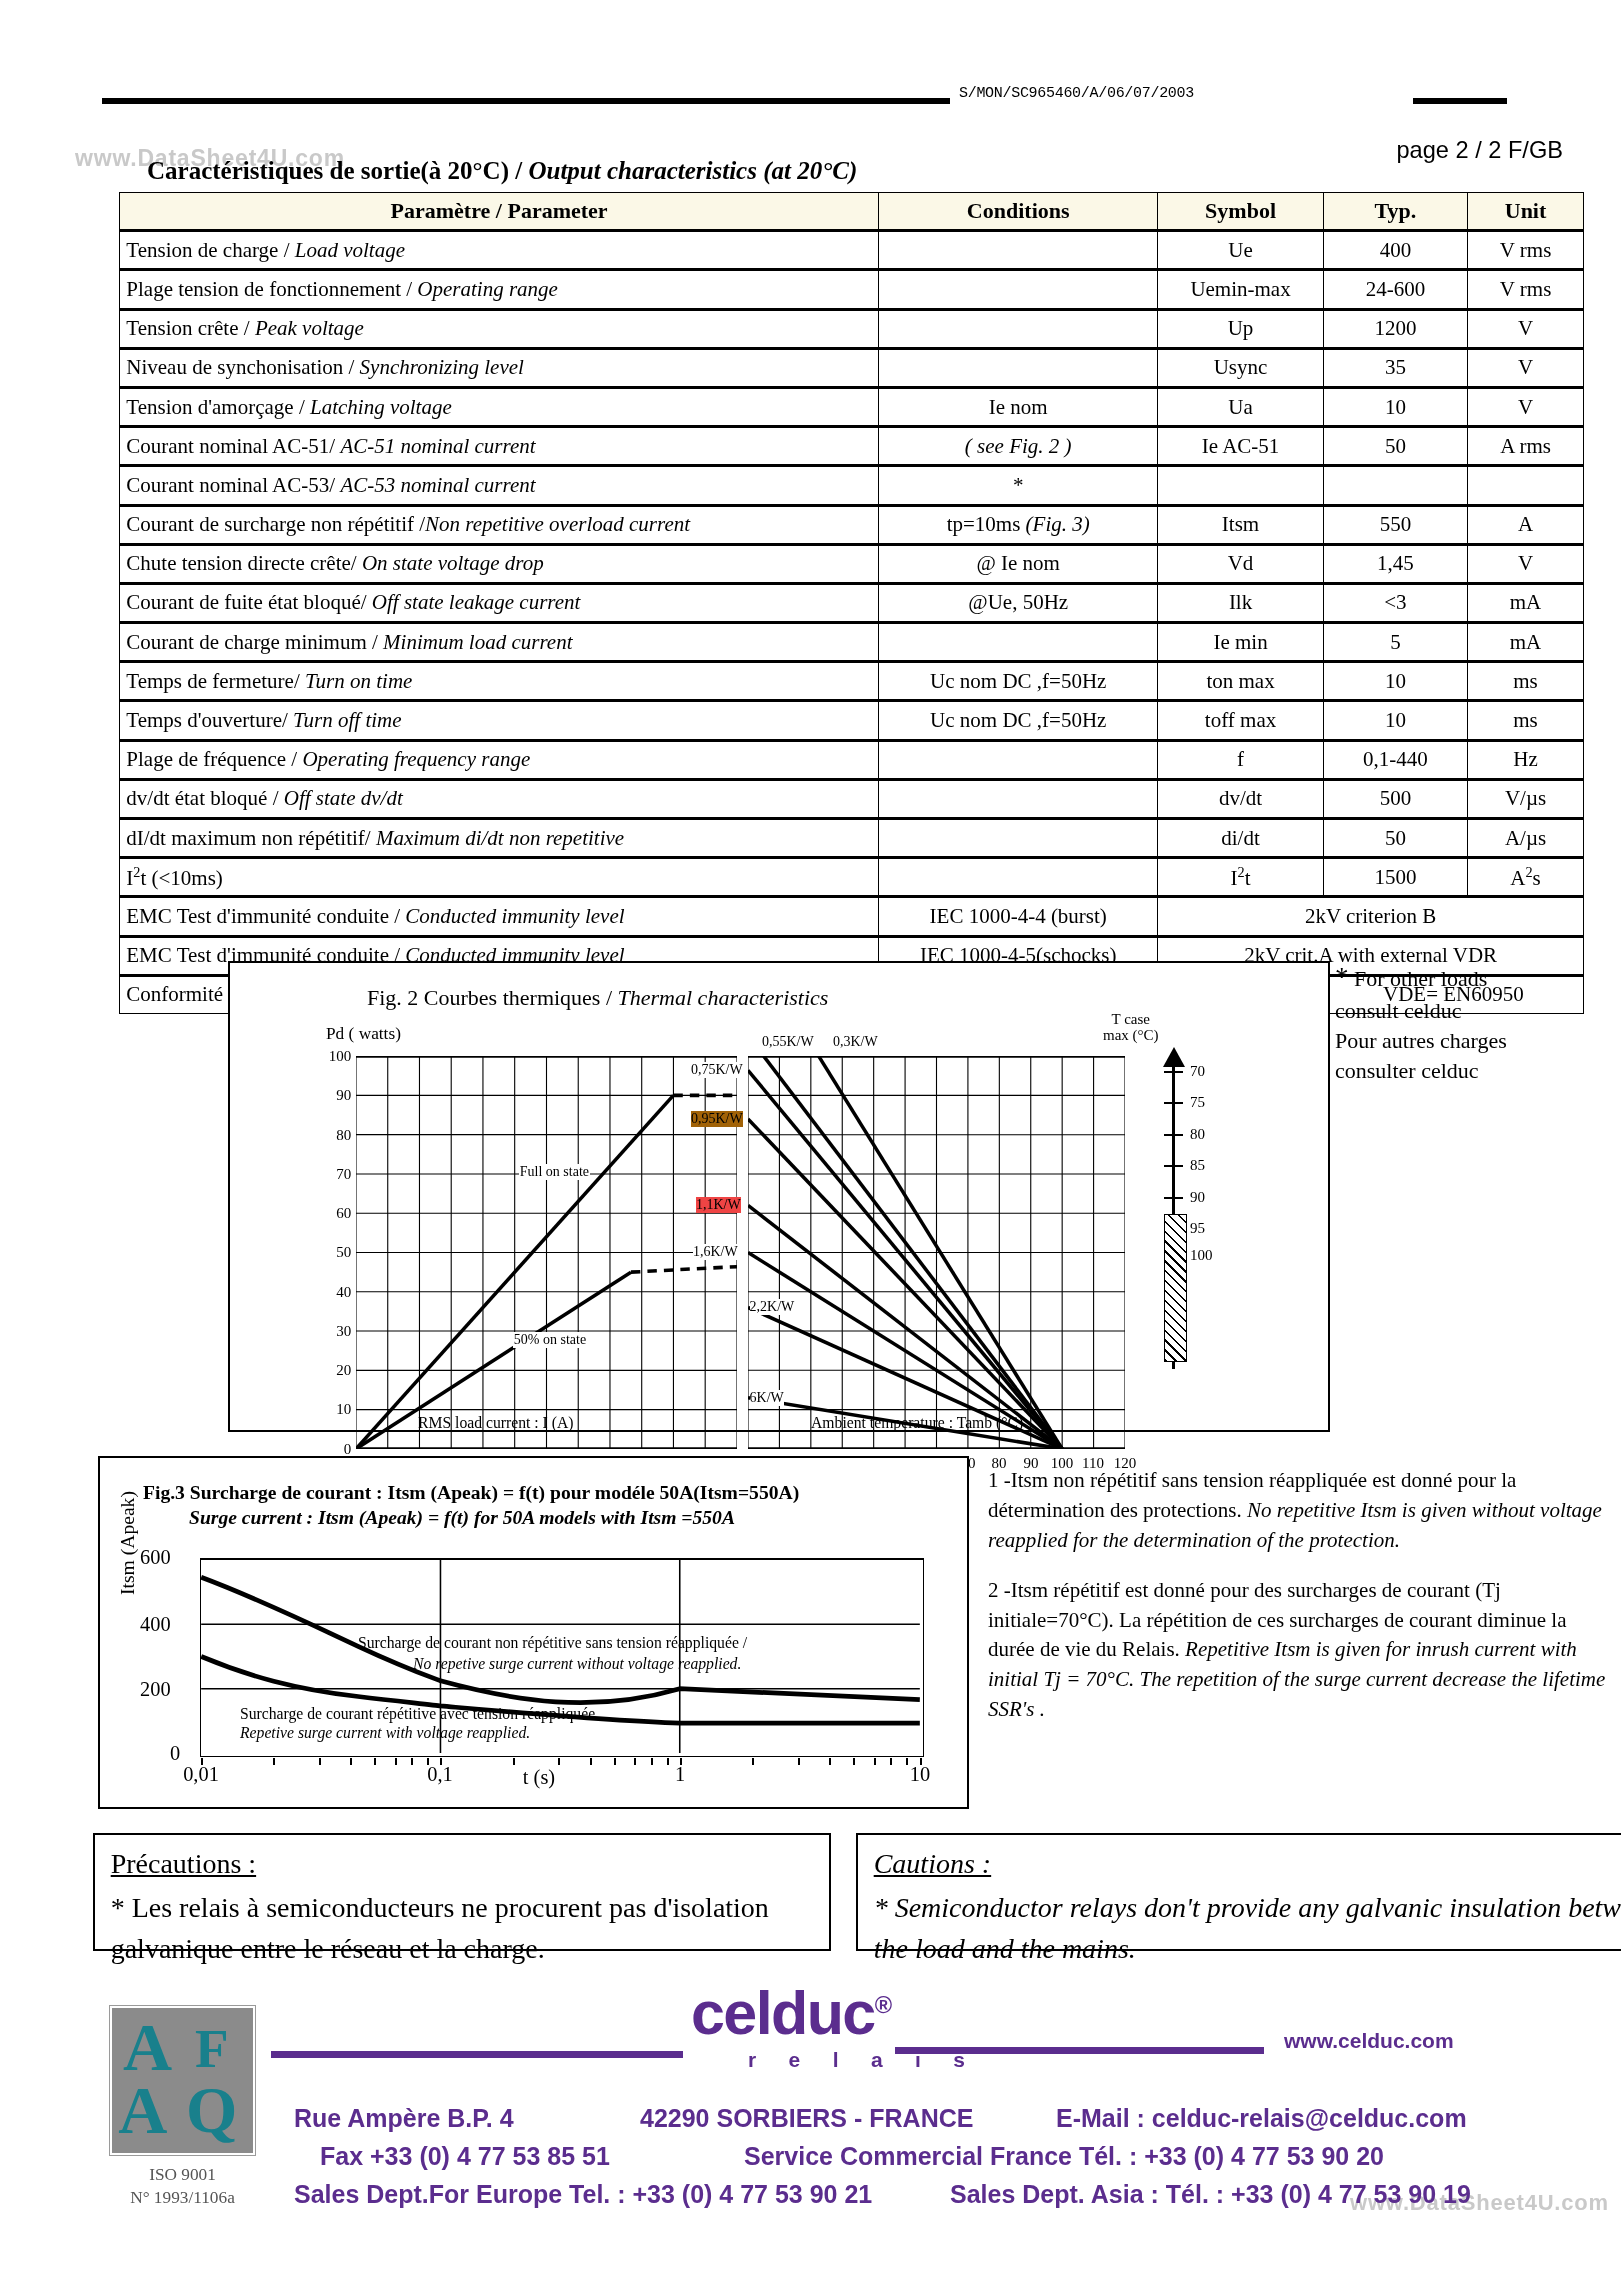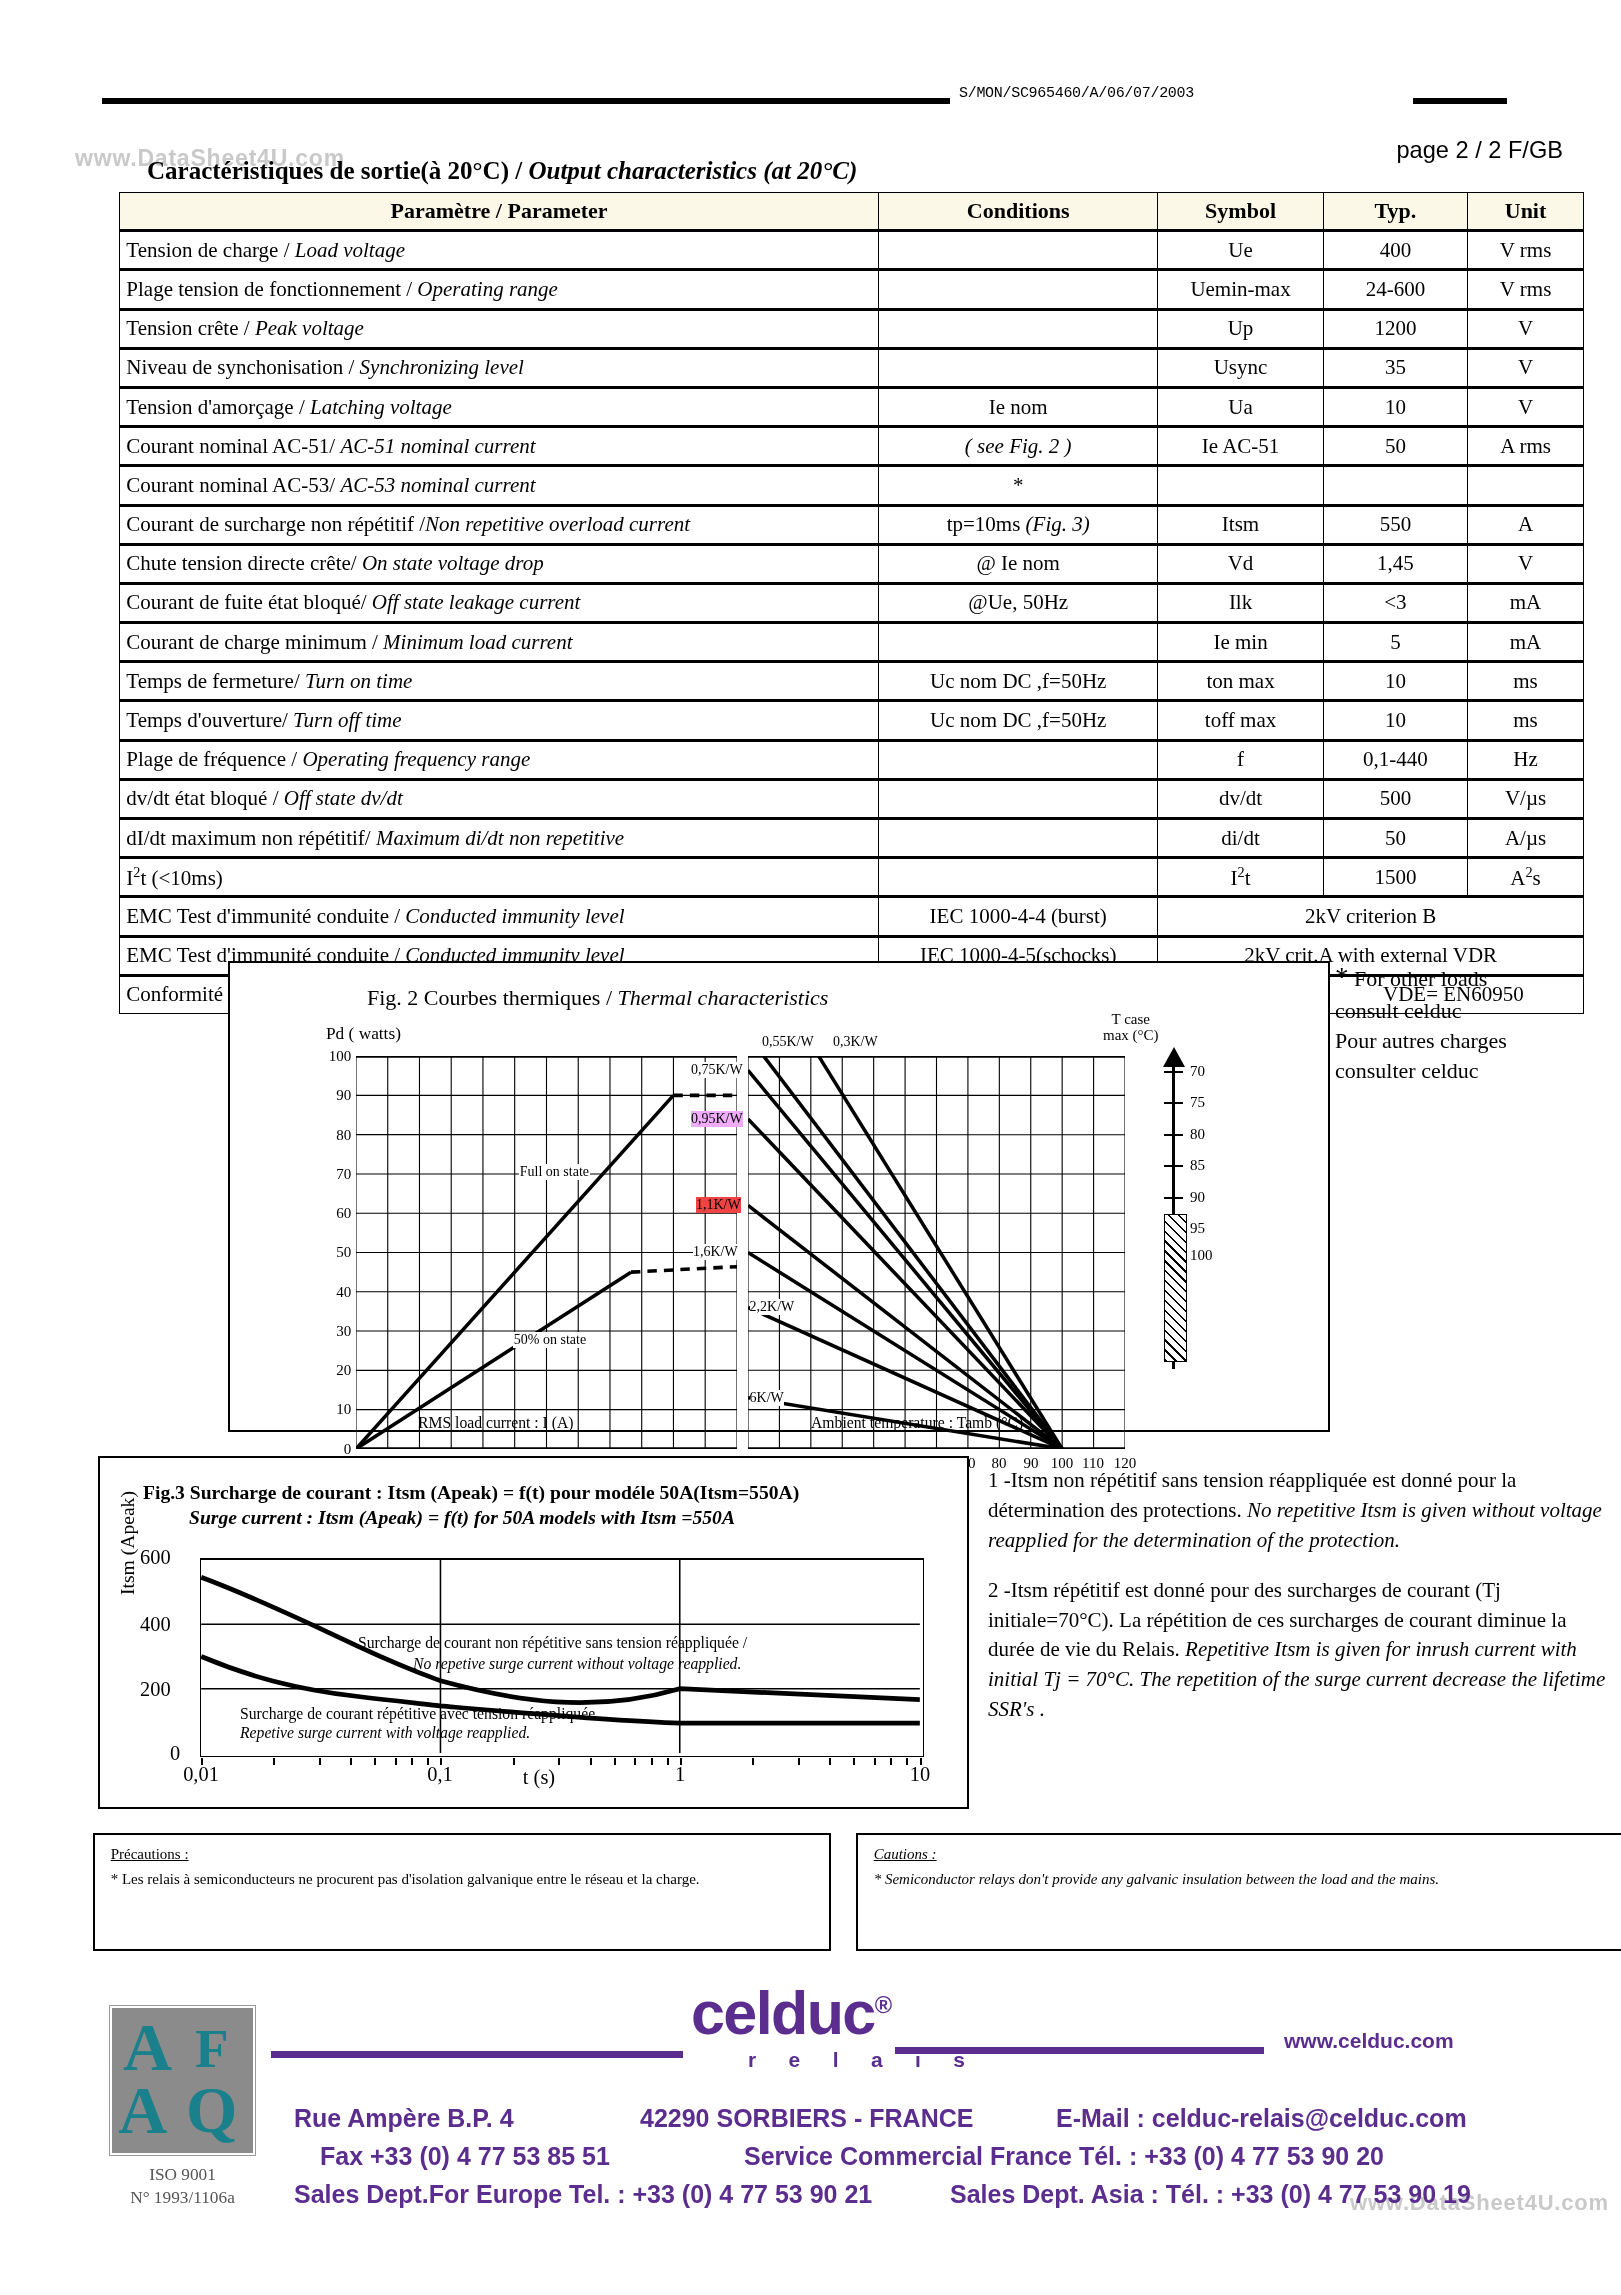--- a/index.html
+++ b/index.html
@@ -71,21 +71,21 @@
   .tick3{position:absolute;width:1.6px;height:7.9px;background:#000;bottom:-9.4px;}
   .xlab3{position:absolute;font-size:20.4px;transform:translateX(-50%);white-space:nowrap;}
   .ylab3t{position:absolute;font-size:20.4px;transform:translateY(-50%);white-space:nowrap;}
   .note3{position:absolute;font-size:15.7px;line-height:1.35;white-space:nowrap;}
 
   .sidenotes{position:absolute;left:988px;top:1466px;width:620px;font-size:21px;line-height:1.42;}
   .sidenotes p{margin:0 0 20.4px 0;}
   .sidenotes i{font-style:italic;}
 
   
-  .prec{position:absolute;top:1833px;height:118px;border:2.4px solid #000;font-size:15px;line-height:1.45;padding:9.4px 15.7px;box-sizing:border-box;}
+  .prec{position:absolute;top:1833px;height:118px;border:2.4px solid #000;font-size:28px;line-height:1.45;padding:9.4px 15.7px;box-sizing:border-box;}
   .prec .ttl{text-decoration:underline;display:block;margin-bottom:3.1px;}
   .precL{left:93px;width:738px;}
   .precR{left:856px;width:848px;font-style:italic;}
 
   
   .afaq{position:absolute;left:110px;top:2006px;width:145px;text-align:center;}
   .afaq .bx{width:145px;height:149px;background:#8b8b8b;border:2.4px solid #fff;box-sizing:border-box;
             position:relative;outline:1.6px solid #9a9a9a;}
   .afaq .lt{position:absolute;font-family:"Liberation Serif",serif;font-weight:bold;color:#19808c;line-height:1;}
   .afaq .iso{font-size:17.3px;color:#555;margin-top:7.9px;line-height:1.35;}
@@ -405,21 +405,21 @@
       <span class="xtick" style="left:220px;">70</span>
       <span class="xtick" style="left:251px;">80</span>
       <span class="xtick" style="left:283px;">90</span>
       <span class="xtick" style="left:314px;">100</span>
       <span class="xtick" style="left:345px;">110</span>
       <span class="xtick" style="left:377px;">120</span>
 
       <span class="rthlab" style="left:14px;top:-22px;">0,55K/W</span>
       <span class="rthlab" style="left:85px;top:-22px;">0,3K/W</span>
       <span class="rthlab" style="left:-57px;top:6.3px;background:#fff;">0,75K/W</span>
-      <span class="rthlab" style="left:-57px;top:55px;background:#f0abfc;">0,95K/W</span>
+      <span class="rthlab" style="left:-57px;top:55px;background:#a16207;">0,95K/W</span>
       <span class="rthlab" style="left:-52px;top:141px;background:#ef4444;">1,1K/W</span>
       <span class="rthlab" style="left:-55px;top:188px;background:#fff;">1,6K/W</span>
       <span class="rthlab" style="left:1.6px;top:243px;background:#fff;">2,2K/W</span>
       <span class="rthlab" style="left:1.6px;top:334px;background:#fff;">6K/W</span>
     </div>
 
     <div class="tcaseaxis">
       <div class="arrow"></div>
       <div class="line"></div>
       <div class="tk" style="top:22px;"></div>

